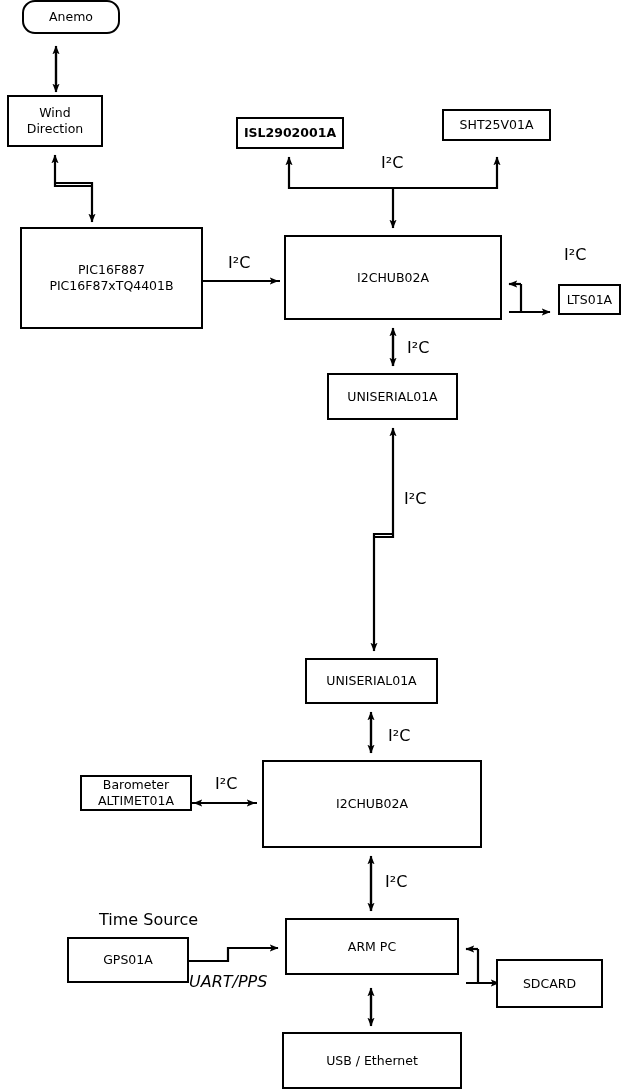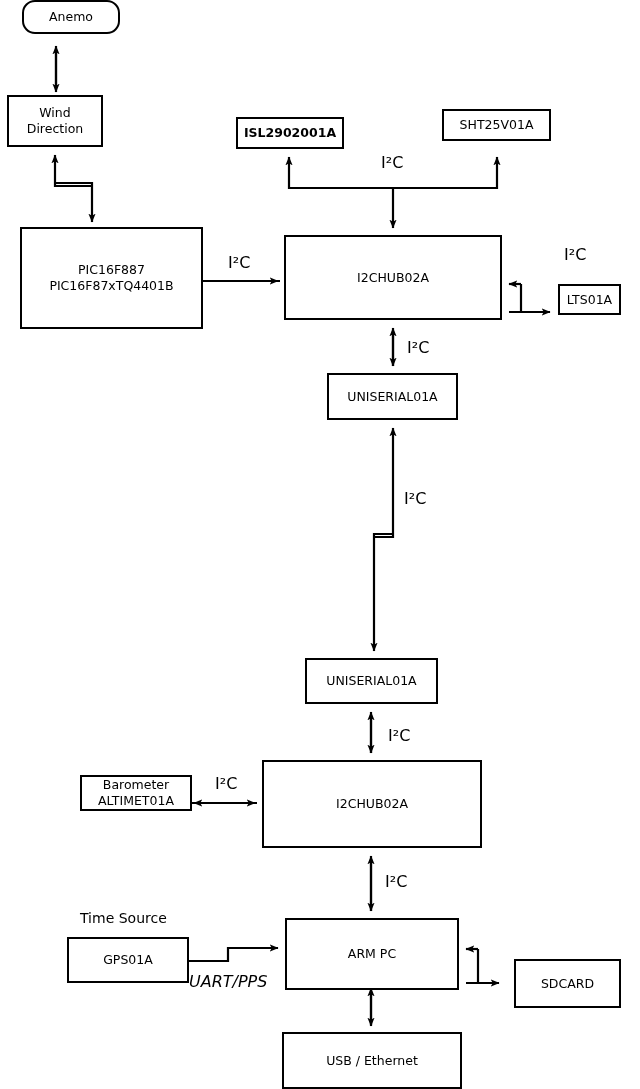--- a/index.html
+++ b/index.html
@@ -7,22 +7,22 @@
        font-family:"DejaVu Sans","Liberation Sans",sans-serif;}
   #diagram{position:relative;width:640px;height:1089px;background:#fff;}
   svg#wires{position:absolute;left:0;top:0;width:640px;height:1089px;}
   .node{position:absolute;box-sizing:border-box;background:#ffffff;
         border:2px solid #000000;display:flex;align-items:center;
         justify-content:center;text-align:center;line-height:1.25;
         color:#000000;font-size:12.5px;z-index:3;}
   .node .lbl{display:block;white-space:pre-line;}
   .edge-label{position:absolute;color:#000;font-size:16px;z-index:4;
               background:transparent;white-space:nowrap;}
-  .free-label{position:absolute;color:#000;font-size:14px;z-index:4;
-              white-space:nowrap;}
+  .free-label{position:absolute;color:#000;font-size:16px;z-index:4;
+              white-space:nowrap;margin-left:19px;}
 </style>
 </head>
 <body>
 
 <div id="diagram">
 
   <svg id="wires" viewBox="0 0 640 1089" xmlns="http://www.w3.org/2000/svg">
     <defs>
       <marker id="ah" markerWidth="10" markerHeight="10" refX="8.4" refY="3.6" orient="auto" markerUnits="userSpaceOnUse">
         <path d="M0,0 L9,3.6 L0,7.2 L2.2,3.6 Z" fill="#000"></path>
@@ -117,25 +117,25 @@
   </div>
 
   <div class="node" style="left:262px;top:760px;width:220px;height:88px;">
     <span class="lbl">I2CHUB02A</span>
   </div>
 
   <div class="node" style="left:67px;top:937px;width:122px;height:46px;">
     <span class="lbl">GPS01A</span>
   </div>
 
-  <div class="node" style="left:285px;top:918px;width:174px;height:72px;">
+  <div class="node" style="left:285px;top:918px;width:174px;height:57px;">
     <span class="lbl">ARM PC</span>
   </div>
 
-  <div class="node" style="left:514px;top:959px;width:107px;height:49px;">
+  <div class="node" style="left:496px;top:959px;width:107px;height:49px;">
     <span class="lbl">SDCARD</span>
   </div>
 
   <div class="node" style="left:282px;top:1032px;width:180px;height:57px;">
     <span class="lbl">USB / Ethernet</span>
   </div>
 
   <div class="free-label" style="left:80px;top:910px;">Time Source</div>
 
   <div class="edge-label" style="left:381px;top:153px;">I²C</div>

